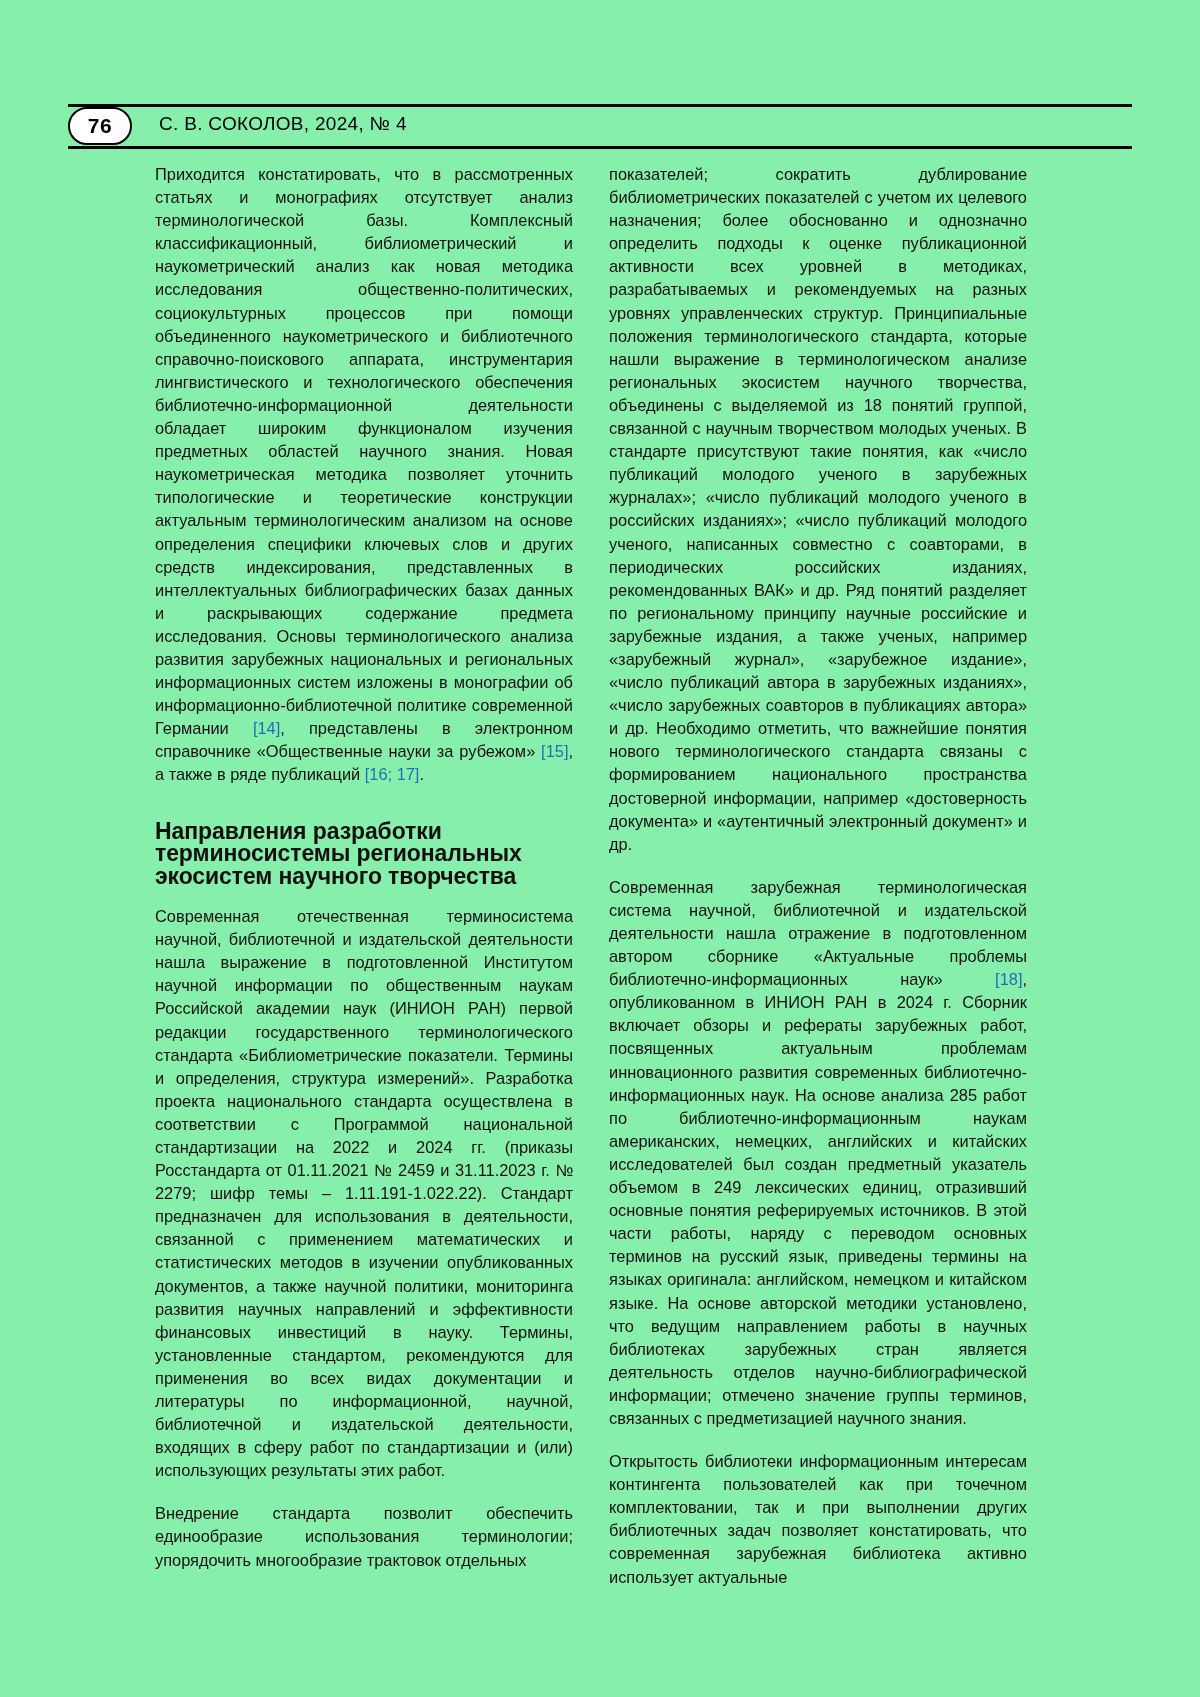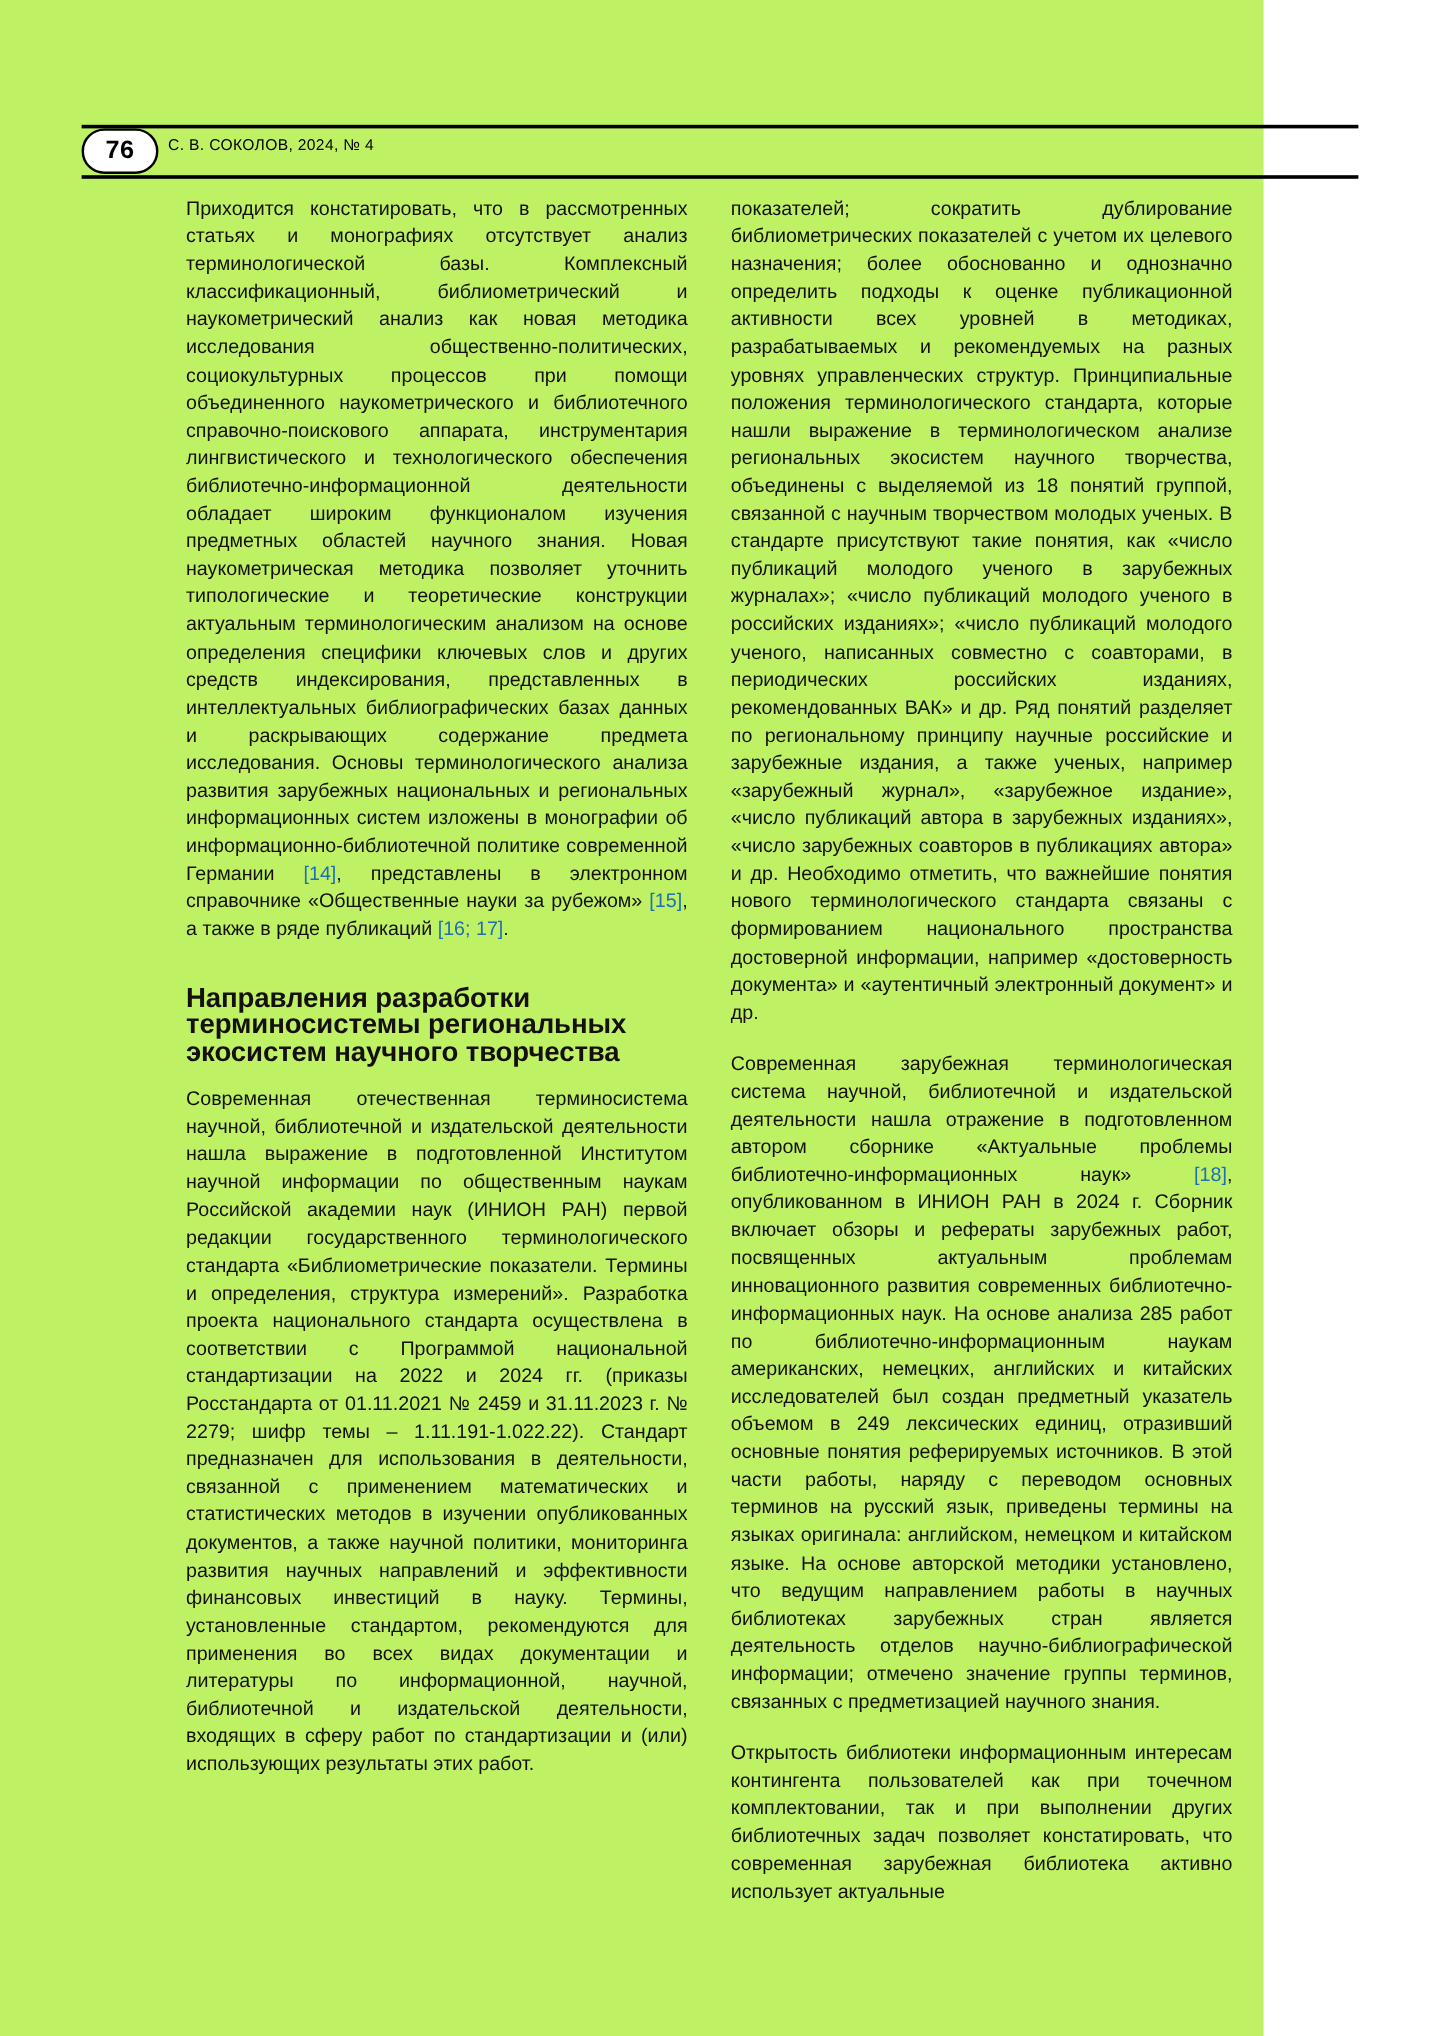--- a/index.html
+++ b/index.html
@@ -11,23 +11,23 @@
     width: 1200px;
     height: 1697px;
     font-family: "Liberation Sans", sans-serif;
     color: #000000;
     position: relative;
     overflow: hidden;
   }
   .page {
     position: absolute;
     left: 0; top: 0;
-    width: 1053px;
+    width: 1200px;
     height: 1697px;
-    background: #bef264;
+    background: #86efac;
   }
   .header {
     position: absolute;
     left: 68px;
     top: 104px;
     width: 1064px;
     height: 44px;
   }
   .header-rule-top {
     position: absolute;
@@ -55,23 +55,23 @@
     box-sizing: border-box;
     display: flex;
     align-items: center;
     justify-content: center;
     font-size: 21px;
     font-weight: bold;
     letter-spacing: 0.5px;
   }
   .running-head {
     position: absolute;
-    left: 72px;
+    left: 91px;
     top: 9px;
-    font-size: 13px;
+    font-size: 19px;
     letter-spacing: 0.3px;
     white-space: nowrap;
   }
 
   .columns {
     position: absolute;
     left: 155px;
     top: 163px;
     width: 890px;
     height: 1300px;
@@ -122,20 +122,21 @@
     <div class="header-rule-bottom"></div>
   </div>
 
   <div class="columns">
 
     <div class="col col-left">
       <p class="para">Приходится констатировать, что в рассмотренных статьях и монографиях отсутствует анализ терминологической базы. Комплексный классификационный, библиометрический и наукометрический анализ как новая методика исследования общественно-политических, социокультурных процессов при помощи объединенного наукометрического и библиотечного справочно-поискового аппарата, инструментария лингвистического и технологического обеспечения библиотечно-информационной деятельности обладает широким функционалом изучения предметных областей научного знания. Новая наукометрическая методика позволяет уточнить типологические и теоретические конструкции актуальным терминологическим анализом на основе определения специфики ключевых слов и других средств индексирования, представленных в интеллектуальных библиографических базах данных и раскрывающих содержание предмета исследования. Основы терминологического анализа развития зарубежных национальных и региональных информационных систем изложены в монографии об информационно-библиотечной политике современной Германии <span class="ref">[14]</span>, представлены в электронном справочнике «Общественные науки за рубежом» <span class="ref">[15]</span>, а также в ряде публикаций <span class="ref">[16; 17]</span>.</p>
       <div class="spacer-before-head"></div>
       <h2 class="section-head">Направления разработки терминосистемы региональных экосистем научного творчества</h2>
       <p class="para">Современная отечественная терминосистема научной, библиотечной и издательской деятельности нашла выражение в подготовленной Институтом научной информации по общественным наукам Российской академии наук (ИНИОН РАН) первой редакции государственного терминологического стандарта «Библиометрические показатели. Термины и определения, структура измерений». Разработка проекта национального стандарта осуществлена в соответствии с Программой национальной стандартизации на 2022 и 2024 гг. (приказы Росстандарта от 01.11.2021 № 2459 и 31.11.2023 г. № 2279; шифр темы – 1.11.191-1.022.22). Стандарт предназначен для использования в деятельности, связанной с применением математических и статистических методов в изучении опубликованных документов, а также научной политики, мониторинга развития научных направлений и эффективности финансовых инвестиций в науку. Термины, установленные стандартом, рекомендуются для применения во всех видах документации и литературы по информационной, научной, библиотечной и издательской деятельности, входящих в сферу работ по стандартизации и (или) использующих результаты этих работ.</p>
+      <p class="para last">Внедрение стандарта позволит обеспечить единообразие использования терминологии; упорядочить многообразие трактовок отдельных</p>
     </div>
 
     <div class="col col-right">
       <p class="para">показателей; сократить дублирование библиометрических показателей с учетом их целевого назначения; более обоснованно и однозначно определить подходы к оценке публикационной активности всех уровней в методиках, разрабатываемых и рекомендуемых на разных уровнях управленческих структур. Принципиальные положения терминологического стандарта, которые нашли выражение в терминологическом анализе региональных экосистем научного творчества, объединены с выделяемой из 18 понятий группой, связанной с научным творчеством молодых ученых. В стандарте присутствуют такие понятия, как «число публикаций молодого ученого в зарубежных журналах»; «число публикаций молодого ученого в российских изданиях»; «число публикаций молодого ученого, написанных совместно с соавторами, в периодических российских изданиях, рекомендованных ВАК» и др. Ряд понятий разделяет по региональному принципу научные российские и зарубежные издания, а также ученых, например «зарубежный журнал», «зарубежное издание», «число публикаций автора в зарубежных изданиях», «число зарубежных соавторов в публикациях автора» и др. Необходимо отметить, что важнейшие понятия нового терминологического стандарта связаны с формированием национального пространства достоверной информации, например «достоверность документа» и «аутентичный электронный документ» и др.</p>
       <p class="para">Современная зарубежная терминологическая система научной, библиотечной и издательской деятельности нашла отражение в подготовленном автором сборнике «Актуальные проблемы библиотечно-информационных наук» <span class="ref">[18]</span>, опубликованном в ИНИОН РАН в 2024 г. Сборник включает обзоры и рефераты зарубежных работ, посвященных актуальным проблемам инновационного развития современных библиотечно-информационных наук. На основе анализа 285 работ по библиотечно-информационным наукам американских, немецких, английских и китайских исследователей был создан предметный указатель объемом в 249 лексических единиц, отразивший основные понятия реферируемых источников. В этой части работы, наряду с переводом основных терминов на русский язык, приведены термины на языках оригинала: английском, немецком и китайском языке. На основе авторской методики установлено, что ведущим направлением работы в научных библиотеках зарубежных стран является деятельность отделов научно-библиографической информации; отмечено значение группы терминов, связанных с предметизацией научного знания.</p>
       <p class="para last">Открытость библиотеки информационным интересам контингента пользователей как при точечном комплектовании, так и при выполнении других библиотечных задач позволяет констатировать, что современная зарубежная библиотека активно использует актуальные</p>
     </div>
 
   </div>
 </div>

